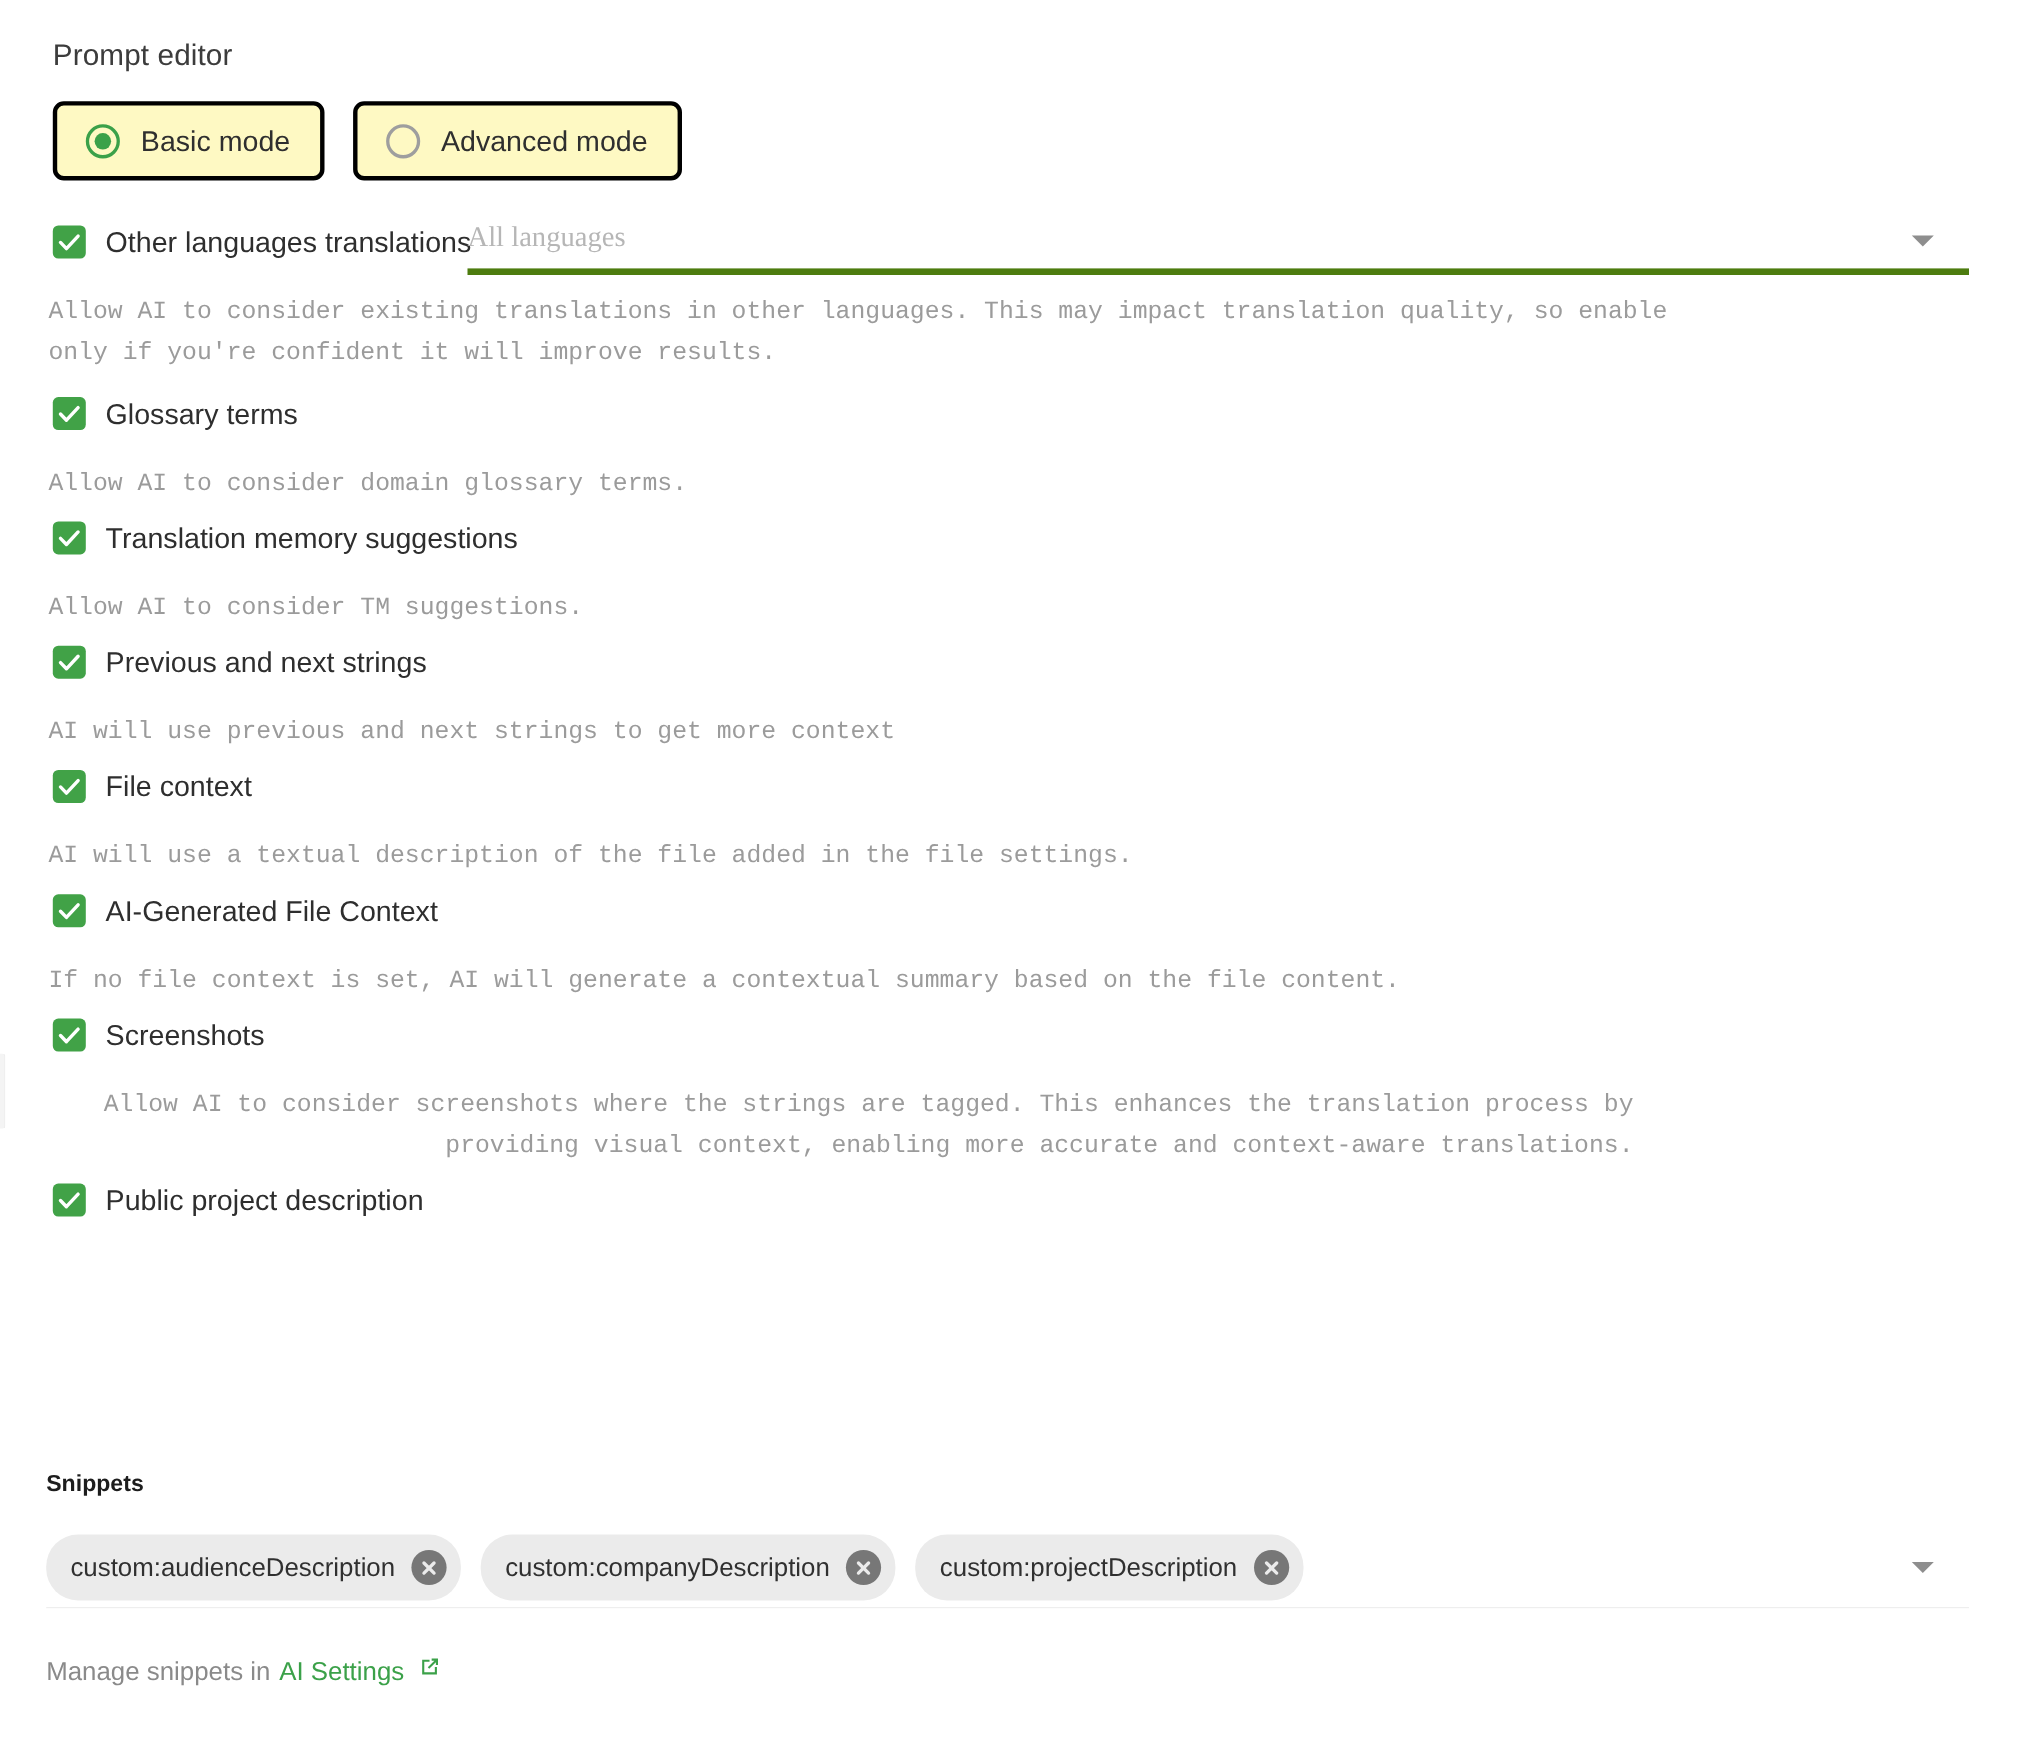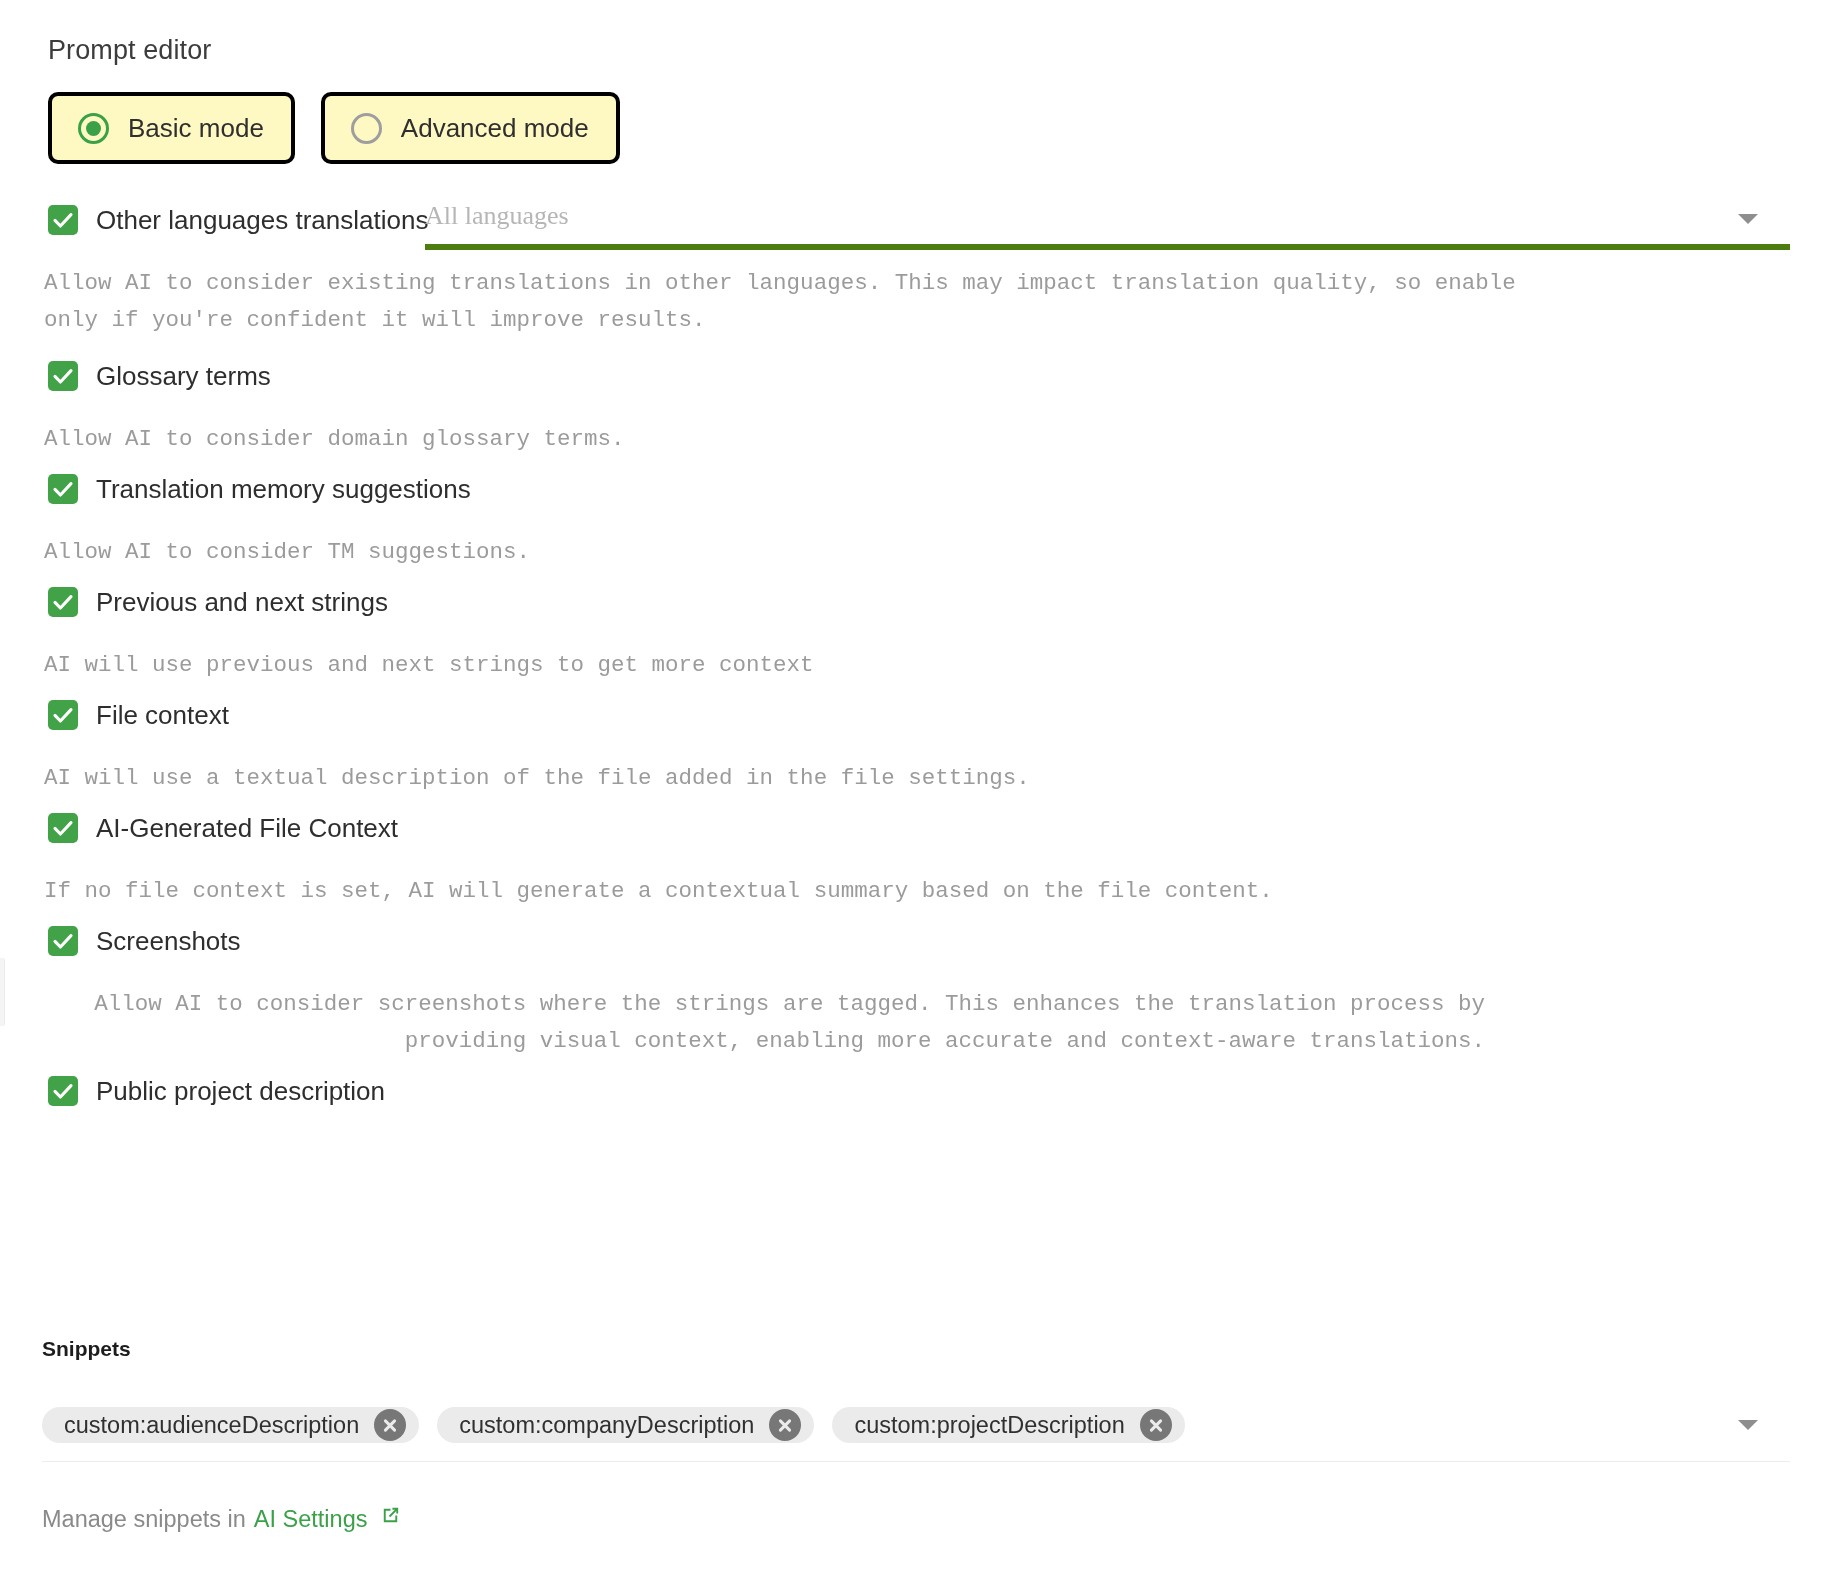--- a/index.html
+++ b/index.html
@@ -174,21 +174,21 @@
     align-items: center;
     gap: 18px;
     height: 58px;
   }
   .chip {
     display: inline-flex;
     align-items: center;
     gap: 15px;
     background: #ebebeb;
     border-radius: 29px;
-    height: 36px;
+    height: 60px;
     padding: 0 13px 0 22px;
     cursor: pointer;
   }
   .chip-label {
     font-size: 23.5px;
     color: #303030;
     line-height: 27px;
     white-space: nowrap;
   }
   .chip-x {

